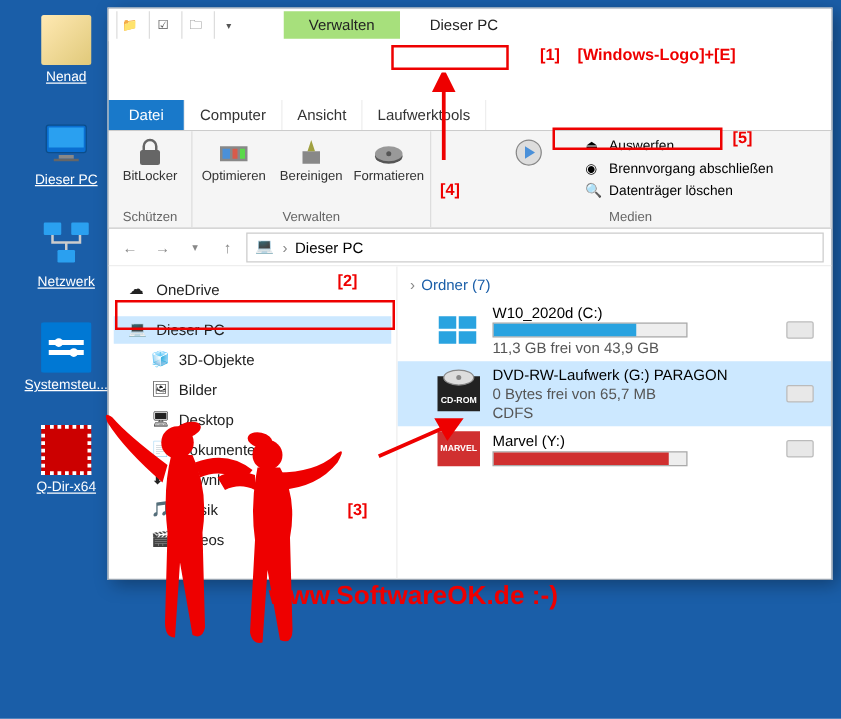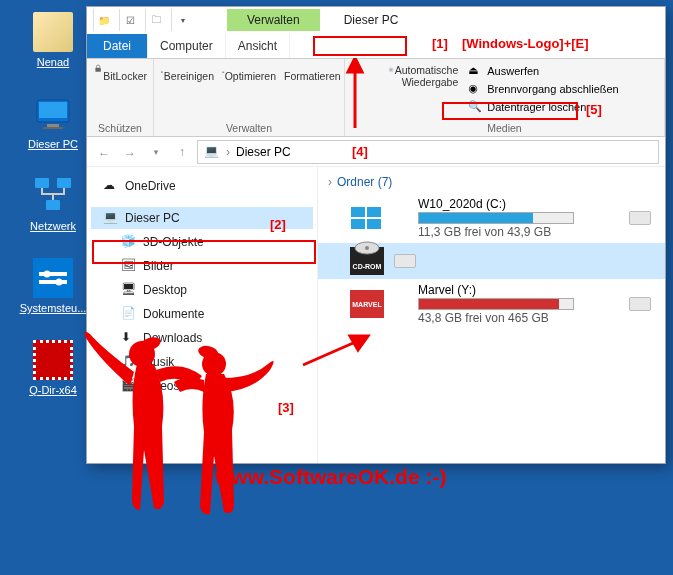--- a/index.html
+++ b/index.html
@@ -18,29 +18,29 @@
 
 
 .explorer { position: absolute; top: 6px; left: 86px; width: 580px; height: 458px; background: #fff; border: 1px solid #9aa5b1; box-shadow: 4px 4px 14px rgba(0,0,0,0.35); display: flex; flex-direction: column; font-size: 12px; }
 .title-row { display: flex; align-items: center; height: 26px; background: #fff; }
 .qat { display: flex; align-items: center; padding: 0 6px; gap: 4px; }
 .qat .qat-btn { width: 22px; height: 22px; display: flex; align-items: center; justify-content: center; border-left: 1px solid #ddd; font-size: 10px; color: #555; }
 .qat .qat-btn:last-child::after { content: "▾"; font-size: 8px; margin-left: 1px; }
 .verwalten-tab { background: #a7e07c; color: #222; padding: 4px 20px; font-size: 12px; margin-left: 28px; }
 .title-text { margin-left: 24px; font-size: 12px; color: #222; }
 
-.tabs-row { display: flex; align-items: end; height: 26px; border-bottom: 1px solid #ccc; }
+.tabs-row { display: flex; align-items: end; height: 26px; border-bottom: 1px solid #ccc; margin-top: 46px; }
 .tab { padding: 5px 12px; font-size: 12px; color: #333; cursor: pointer; border-right: 1px solid #eee; }
 .tab.datei { background: #1979ca; color: #fff; padding: 5px 16px; }
 .tab.tools { font-weight: 500; }
 
 .ribbon { display: flex; background: #f5f5f5; height: 78px; border-bottom: 1px solid #ccc; }
 .ribbon-group { display: flex; flex-direction: column; border-right: 1px solid #ddd; padding: 2px 4px; align-items: center; }
 .ribbon-group .btns { display: flex; gap: 4px; flex: 1; align-items: flex-start; }
-.ribbon-btn { display: flex; flex-direction: row; align-items: center; width: 58px; padding: 2px; cursor: pointer; font-size: 10.5px; color: #333; text-align: right; }
+.ribbon-btn { display: flex; flex-direction: column; align-items: center; width: 58px; padding: 2px; cursor: pointer; font-size: 10.5px; color: #333; text-align: left; }
 .ribbon-btn .ic { width: 30px; height: 26px; }
 .ribbon-group .grp-label { font-size: 10.5px; color: #666; }
 .media-grp { flex: 1; }
 .media-grp .btns { align-items: flex-start; }
 .media-col { display: flex; flex-direction: column; gap: 2px; padding-top: 2px; }
 .media-item { display: flex; align-items: center; gap: 5px; font-size: 11px; padding: 1px 4px; cursor: pointer; }
 .media-item .mic { width: 14px; height: 14px; }
 
 .addr-row { display: flex; align-items: center; height: 30px; padding: 2px 6px; gap: 4px; border-bottom: 1px solid #eee; }
 .nav-btn { width: 22px; height: 22px; border-radius: 2px; display: flex; align-items: center; justify-content: center; color: #888; font-size: 12px; }
@@ -54,21 +54,21 @@
 .nav-item.root { padding-left: 12px; }
 .nav-item .nic { width: 16px; height: 16px; flex-shrink: 0; }
 .nav-item.selected { background: #cce8ff; }
 
 .content-pane { flex: 1; border-left: 1px solid #eee; display: flex; flex-direction: column; padding: 4px 0; overflow: hidden; }
 .group-header { color: #1a5ea8; font-size: 12px; padding: 4px 10px; display: flex; align-items: center; gap: 5px; }
 .group-header::before { content: "›"; color: #888; }
 .drive-row { display: flex; align-items: center; padding: 4px 10px 4px 32px; gap: 10px; cursor: pointer; }
 .drive-row.sel { background: #cce8ff; }
 .drive-ic { width: 34px; height: 28px; flex-shrink: 0; display: flex; align-items: center; justify-content: center; font-size: 7px; font-weight: bold; }
-.drive-txt { flex: 1; display: flex; flex-direction: column; gap: 1px; margin-left: 24px; }
+.drive-txt { flex: 1; display: flex; flex-direction: column; gap: 1px; }
 .drive-name { font-size: 12px; }
 .drive-sub { font-size: 12px; color: #555; }
 .bar { width: 156px; height: 12px; border: 1px solid #aaa; background: #eee; }
 .bar .fill { height: 100%; }
 .drive-tiny { width: 22px; height: 14px; background: #e8e8e8; border: 1px solid #bbb; border-radius: 2px; flex-shrink: 0; margin-right: 4px; }
 
 
 .anno { position: absolute; border: 2px solid #e00; pointer-events: none; z-index: 90; }
 .anno-label { position: absolute; color: #e00; font-size: 13px; font-weight: bold; z-index: 91; }
 .watermark { position: absolute; color: #e00; font-size: 21px; font-weight: bold; z-index: 92; }
@@ -131,71 +131,71 @@
       <div class="qat-btn">🗀</div>
       <div class="qat-btn"></div>
     </div>
     <div class="verwalten-tab">Verwalten</div>
     <div class="title-text">Dieser PC</div>
   </div>
   <div class="tabs-row">
     <div class="tab datei">Datei</div>
     <div class="tab">Computer</div>
     <div class="tab">Ansicht</div>
+    <div class="tab tools">Laufwerktools</div>
   </div>
   <div class="ribbon">
     <div class="ribbon-group">
       <div class="btns">
         <div class="ribbon-btn">
             <div class="ic"><svg viewBox="0 0 30 26">
                 <rect x="7" y="11" width="16" height="12" rx="2" fill="#666"></rect>
                 <path d="M10 11 v-3 a5 5 0 0 1 10 0 v3" stroke="#666" stroke-width="2" fill="none"></path>
               </svg></div>
             <span>BitLocker</span>
           </div>
       </div>
       <div class="grp-label">Schützen</div>
     </div>
     <div class="ribbon-group">
       <div class="btns">
         <div class="ribbon-btn">
             <div class="ic"><svg viewBox="0 0 30 26">
-                <rect x="8" y="12" width="14" height="10" fill="#888"></rect>
-                <path d="M15 3 l-3 9 h6 z" fill="#a0a040"></path>
-              </svg></div>
-            <span>Bereinigen</span>
-          </div>
-        <div class="ribbon-btn">
-            <div class="ic"><svg viewBox="0 0 30 26">
                 <rect x="4" y="8" width="22" height="12" fill="#888"></rect>
                 <rect x="6" y="10" width="6" height="8" fill="#4a90d9"></rect>
                 <rect x="14" y="10" width="4" height="8" fill="#d95a4a"></rect>
                 <rect x="20" y="10" width="4" height="8" fill="#5ad94a"></rect>
               </svg></div>
             <span>Optimieren</span>
           </div>
         <div class="ribbon-btn">
             <div class="ic"><svg viewBox="0 0 30 26">
+                <rect x="8" y="12" width="14" height="10" fill="#888"></rect>
+                <path d="M15 3 l-3 9 h6 z" fill="#a0a040"></path>
+              </svg></div>
+            <span>Bereinigen</span>
+          </div>
+        <div class="ribbon-btn">
+            <div class="ic"><svg viewBox="0 0 30 26">
                 <ellipse cx="15" cy="16" rx="11" ry="6" fill="#555"></ellipse>
                 <ellipse cx="15" cy="14" rx="11" ry="6" fill="#999"></ellipse>
                 <circle cx="15" cy="14" r="2" fill="#555"></circle>
               </svg></div>
             <span>Formatieren</span>
           </div>
       </div>
       <div class="grp-label">Verwalten</div>
     </div>
     <div class="ribbon-group media-grp">
       <div class="btns">
         <div class="ribbon-btn" style="width:74px">
             <div class="ic"><svg viewBox="0 0 30 26">
                 <circle cx="15" cy="13" r="10" fill="#ddd" stroke="#888"></circle>
                 <path d="M12 8 l8 5 -8 5 z" fill="#4a90d9"></path>
               </svg></div>
-            <span>Automatische Wiedergabe</span>
           </div>
         <div class="media-col">
           <div class="media-item">
               <span class="mic">⏏</span>
               <span>Auswerfen</span>
             </div>
           <div class="media-item">
               <span class="mic">◉</span>
               <span>Brennvorgang abschließen</span>
             </div>
@@ -280,30 +280,34 @@
         <div class="drive-tiny"></div>
       </div>
       <div class="drive-row sel">
         <div class="drive-ic" style="background:#222;color:#fff;flex-direction:column;position:relative">
             <svg style="position:absolute;top:-6px" width="28" height="14" viewBox="0 0 28 14">
               <ellipse cx="14" cy="7" rx="12" ry="6" fill="#ddd" stroke="#888"></ellipse>
               <circle cx="14" cy="7" r="2" fill="#888"></circle>
             </svg>
             <span style="margin-top:10px">CD-ROM</span>
           </div>
+        <div class="drive-txt">
+          <div class="drive-name">DVD-RW-Laufwerk (G:) PARAGON</div>
+          <div class="drive-sub">0 Bytes frei von 65,7 MB</div>
+          <div class="drive-sub">CDFS</div>
+        </div>
         <div class="drive-tiny"></div>
       </div>
       <div class="drive-row">
         <div class="drive-ic" style="background:#d03030;color:#fff">MARVEL</div>
         <div class="drive-txt">
           <div class="drive-name">Marvel (Y:)</div>
           <div class="bar">
               <div class="fill" style="width:91%;background:#d03030"></div>
             </div>
-          <div class="drive-sub">43,8 GB frei von 465 GB</div>
         </div>
         <div class="drive-tiny"></div>
       </div>
     </div>
   </div>
 </div>
 
 <div class="anno" style="top:36px;left:313px;width:94px;height:20px"></div>
 <div class="anno" style="top:240px;left:92px;width:224px;height:24px"></div>
 <div class="anno" style="top:102px;left:442px;width:136px;height:18px"></div>

